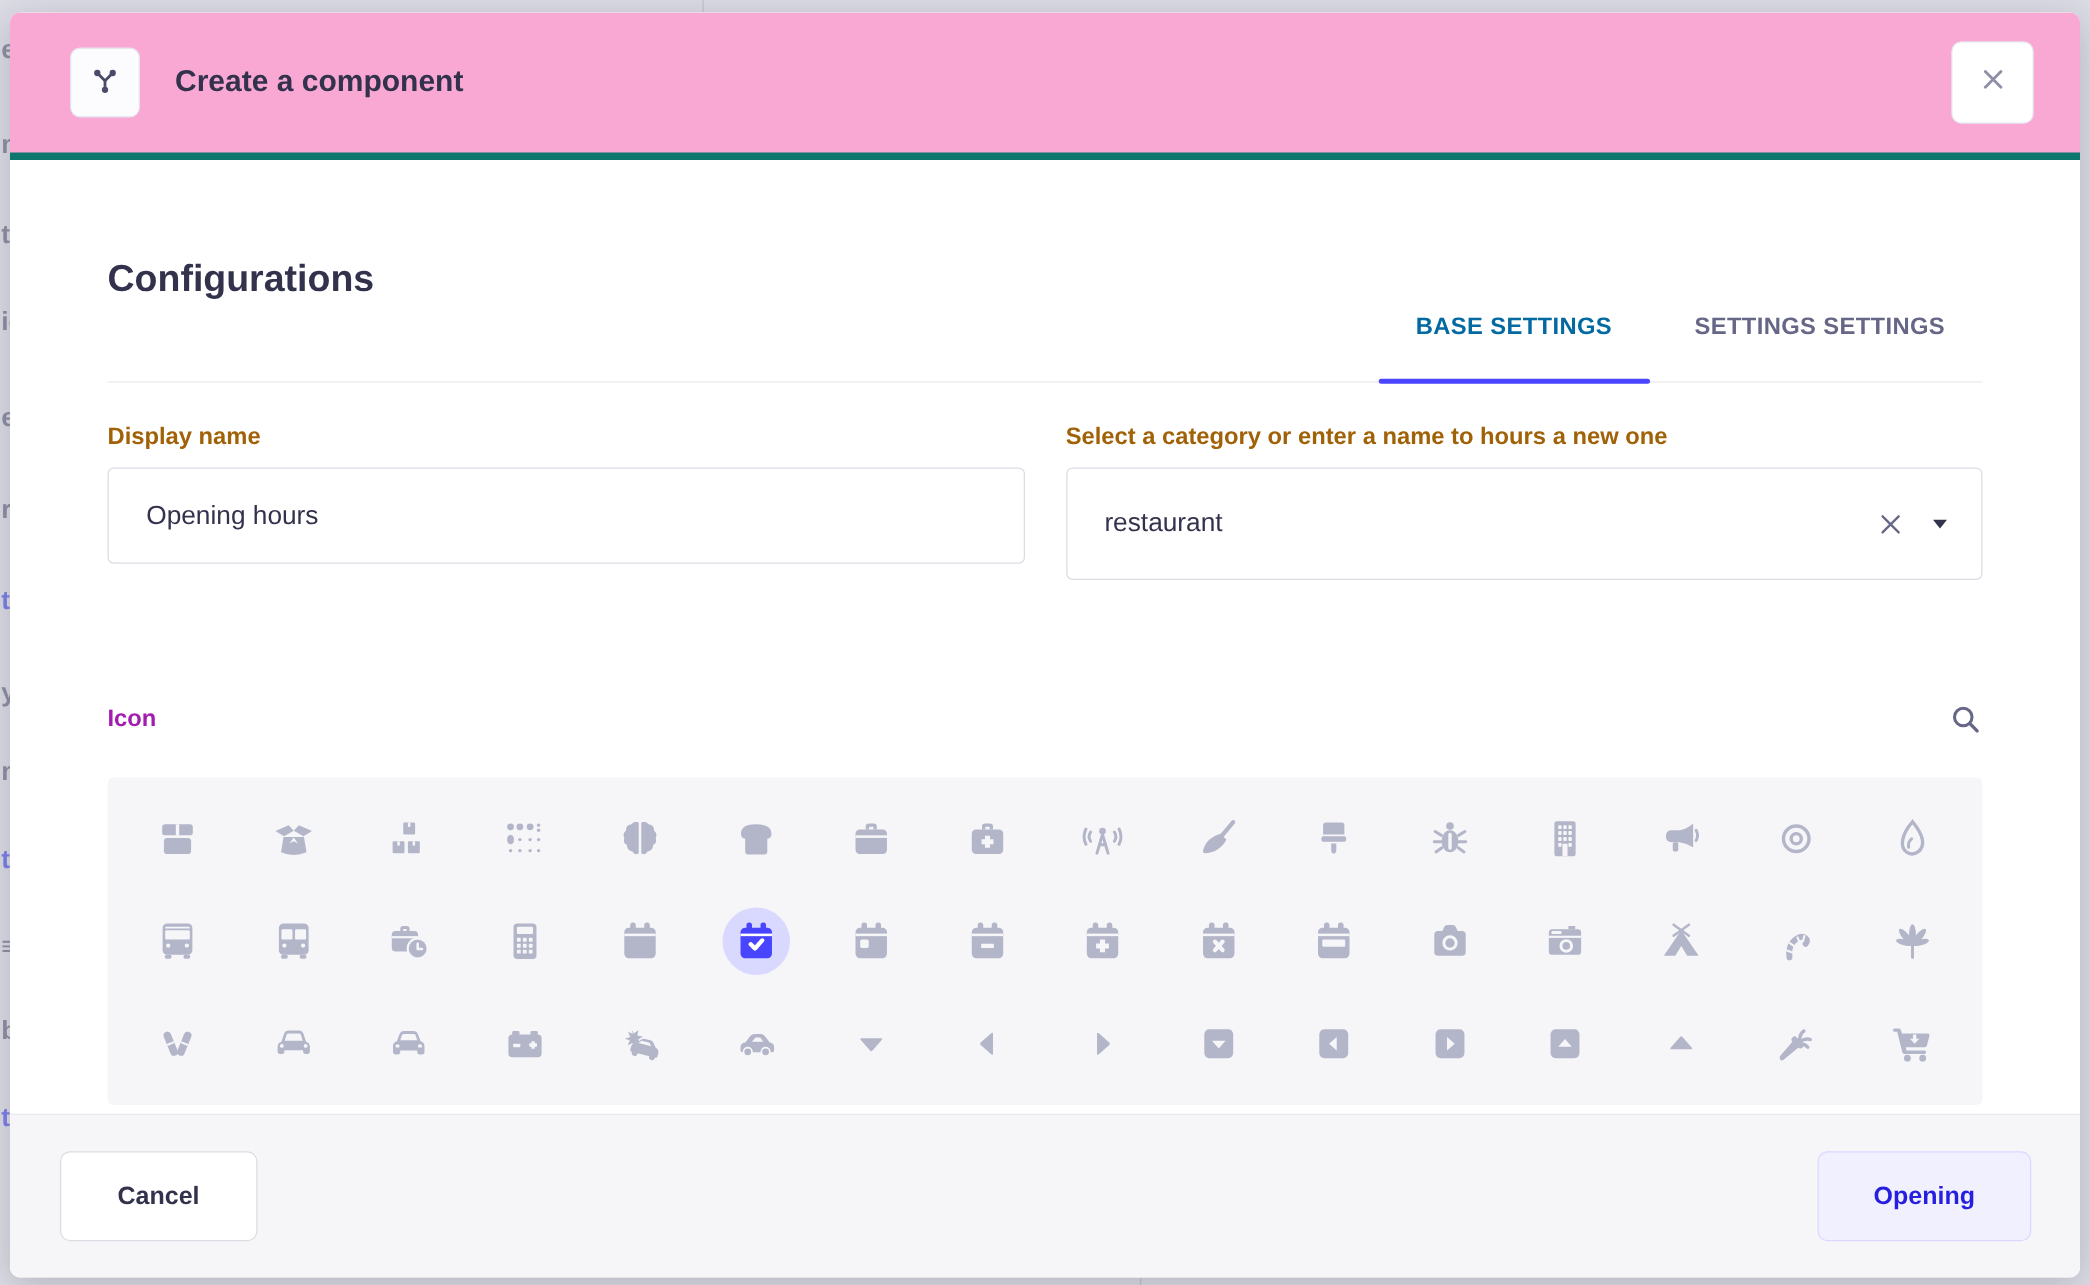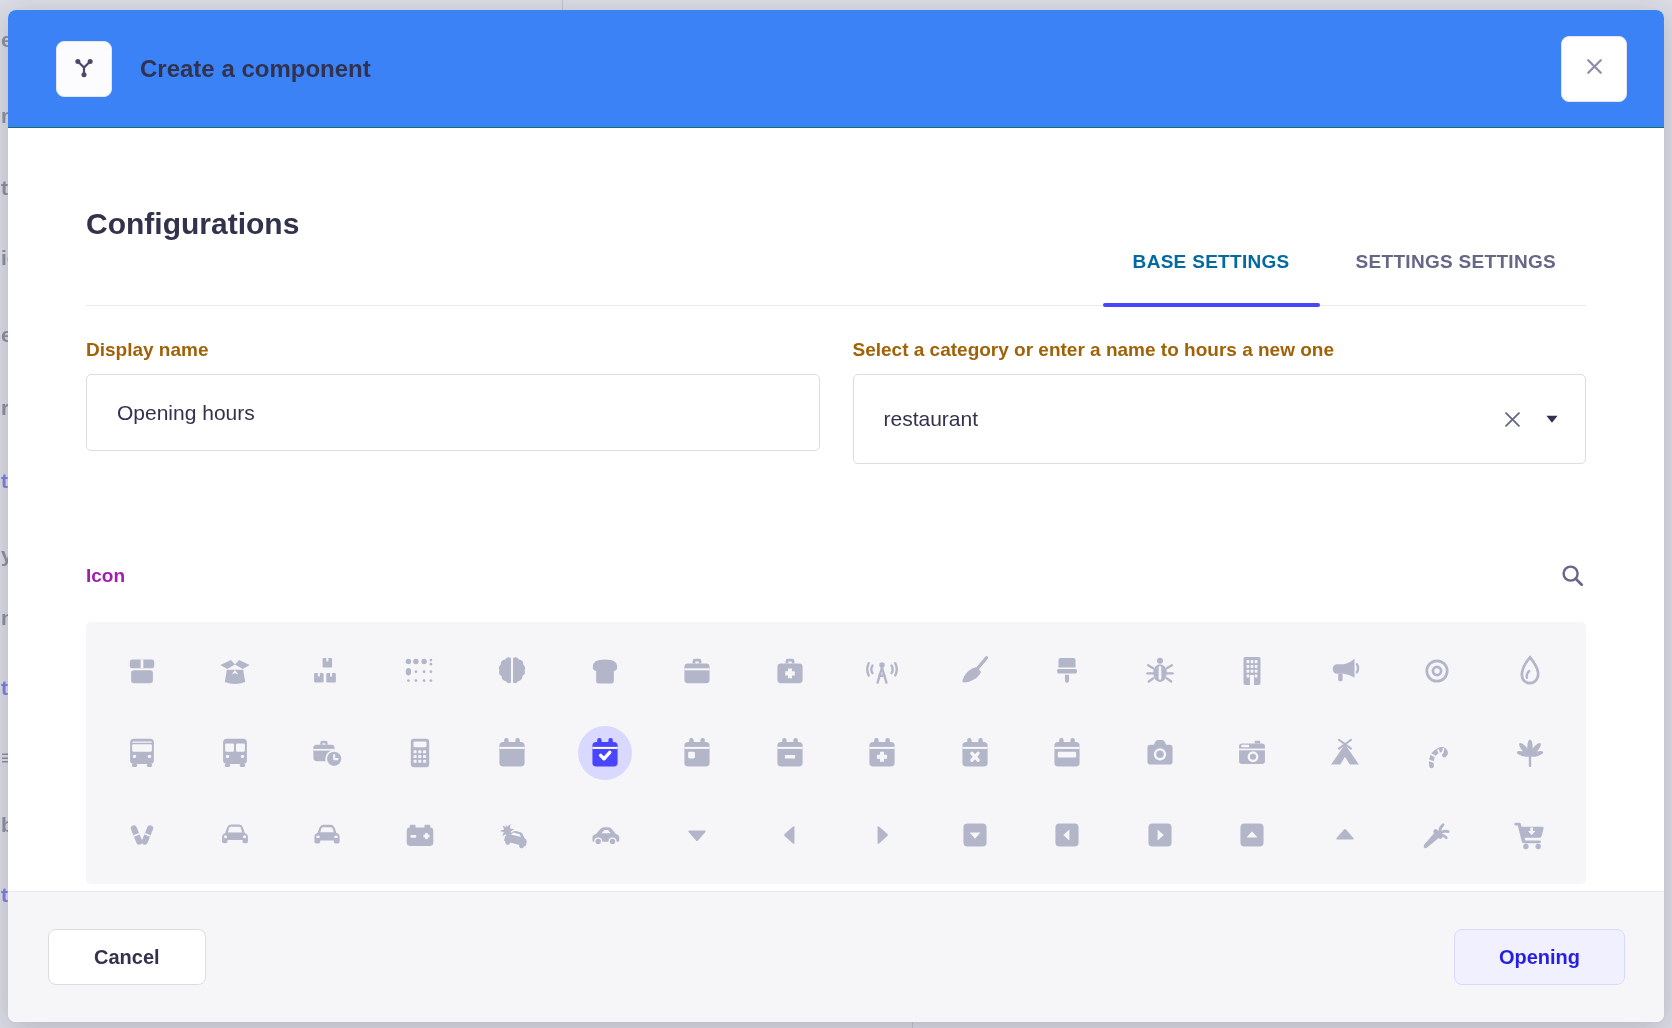--- a/index.html
+++ b/index.html
@@ -12,21 +12,21 @@
   .backdrop-letter.b{color:#7e81e8;}
   .vline{position:absolute;width:1px;background:#c4c5d2;}
 
   .modal{
     position:absolute;left:8px;top:10px;width:1656px;height:1012px;
     background:#ffffff;border-radius:8px;overflow:hidden;
     box-shadow:0 6px 30px rgba(33,33,52,.22);
     display:flex;flex-direction:column;
   }
   .modal-header{
-    flex:0 0 118px;background:#3b82f6;border-bottom:1px solid #0f766e;
+    flex:0 0 118px;background:#f9a8d4;border-bottom:6px solid #0f766e;
     display:flex;align-items:center;padding:0 37px 0 48px;box-sizing:border-box;justify-content:center;
   }
   .hdr-iconbox{
     width:54px;height:54px;border:1px solid #e4e4ee;border-radius:8px;background:#fcfcfe;
     display:flex;align-items:center;justify-content:center;color:#4a4a6a;flex:0 0 54px;
   }
   .hdr-iconbox svg{width:28px;height:28px;}
   .modal-title{margin-left:28px;font-size:24px;font-weight:700;color:#32324d;}
   .close-btn{
     margin-left:auto;width:64px;height:64px;border:1px solid #e4e4ee;border-radius:8px;
@@ -77,21 +77,21 @@
   .iconwrap{width:54px;height:54px;border-radius:50%;display:flex;align-items:center;justify-content:center;}
   .grid-icon svg{width:34px;height:34px;display:block;}
   .grid-icon.selected{--cv:#ffffff;color:#4945ff;}
   .grid-icon.selected .iconwrap{background:#d9d8ff;}
 
   .modal-footer{
     flex:0 0 131px;background:#f6f6f9;border-top:1px solid #eaeaef;
     display:flex;align-items:center;justify-content:space-between;
     padding:0 39px 0 40px;box-sizing:border-box;
   }
-  .btn{height:56px;border-radius:8px;font-size:20px;font-weight:700;display:flex;align-items:center;
+  .btn{height:72px;border-radius:8px;font-size:20px;font-weight:700;display:flex;align-items:center;
     justify-content:center;cursor:pointer;box-sizing:border-box;font-family:inherit;}
   .btn-cancel{background:#ffffff;border:1px solid #dcdce4;color:#32324d;padding:0 45px;}
   .btn-continue{background:#f0f0ff;border:1px solid #d9d8ff;color:#271fe0;padding:0 44px;}
 </style>
 </head>
 <body>
 
 <div id="backdrop">
   <div class="vline" style="left:562px;top:0;height:10px;"></div>
   <div class="vline" style="left:912px;top:1022px;height:6px;"></div>

